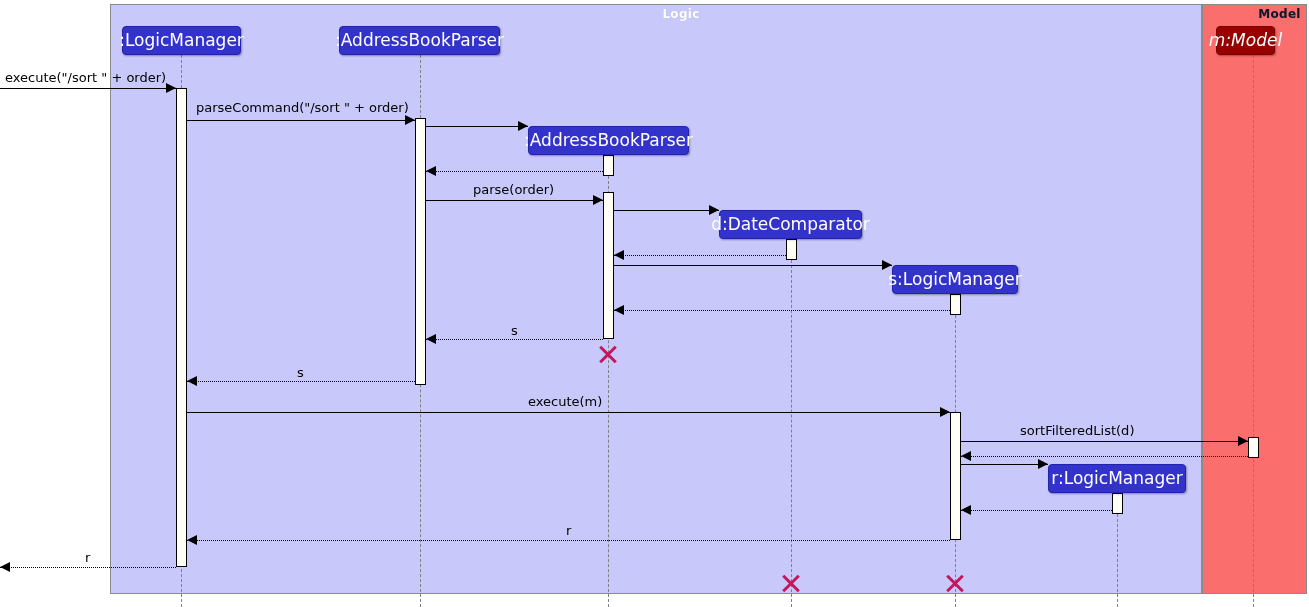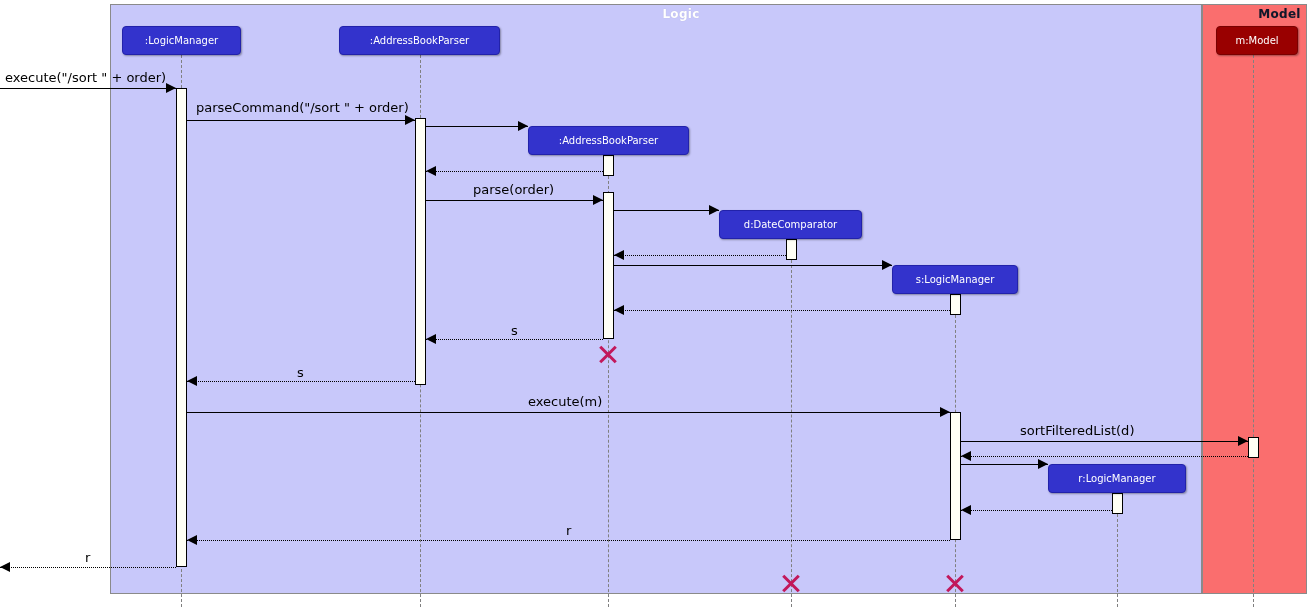--- a/index.html
+++ b/index.html
@@ -44,21 +44,21 @@
     position: absolute;
     width: 0;
     border-left: 1px dashed #808080;
   }
   
   .participant {
     position: absolute;
     box-sizing: border-box;
     border-radius: 4px;
     color: #ffffff;
-    font-size: 10px;
+    font-size: 17px;
     line-height: 1;
     display: flex;
     align-items: center;
     justify-content: center;
     white-space: nowrap;
     box-shadow: 1px 1px 2px rgba(0,0,0,0.35);
   }
   .participant.logic-part {
     background: #3333cc;
     border: 1px solid #2222aa;
@@ -205,21 +205,21 @@
     </div>
     <div class="participant logic-part" style="left: 719px; top: 210px; width: 143px; height: 29px;">
       <span>d:DateComparator</span>
     </div>
     <div class="participant logic-part" style="left: 892px; top: 265px; width: 126px; height: 29px;">
       <span>s:LogicManager</span>
     </div>
     <div class="participant logic-part" style="left: 1048px; top: 464px; width: 138px; height: 29px;">
       <span>r:LogicManager</span>
     </div>
-    <div class="participant model-part" style="left: 1216px; top: 26px; width: 82px; height: 29px;">
+    <div class="participant model-part" style="left: 1216px; top: 26px; width: 59px; height: 29px; font-style: italic;">
       <span>m:Model</span>
     </div>
     <div class="destroy" style="left: 597px; top: 343px;">
       <i></i>
       <i></i>
     </div>
     <div class="destroy" style="left: 780px; top: 572px;">
       <i></i>
       <i></i>
     </div>

